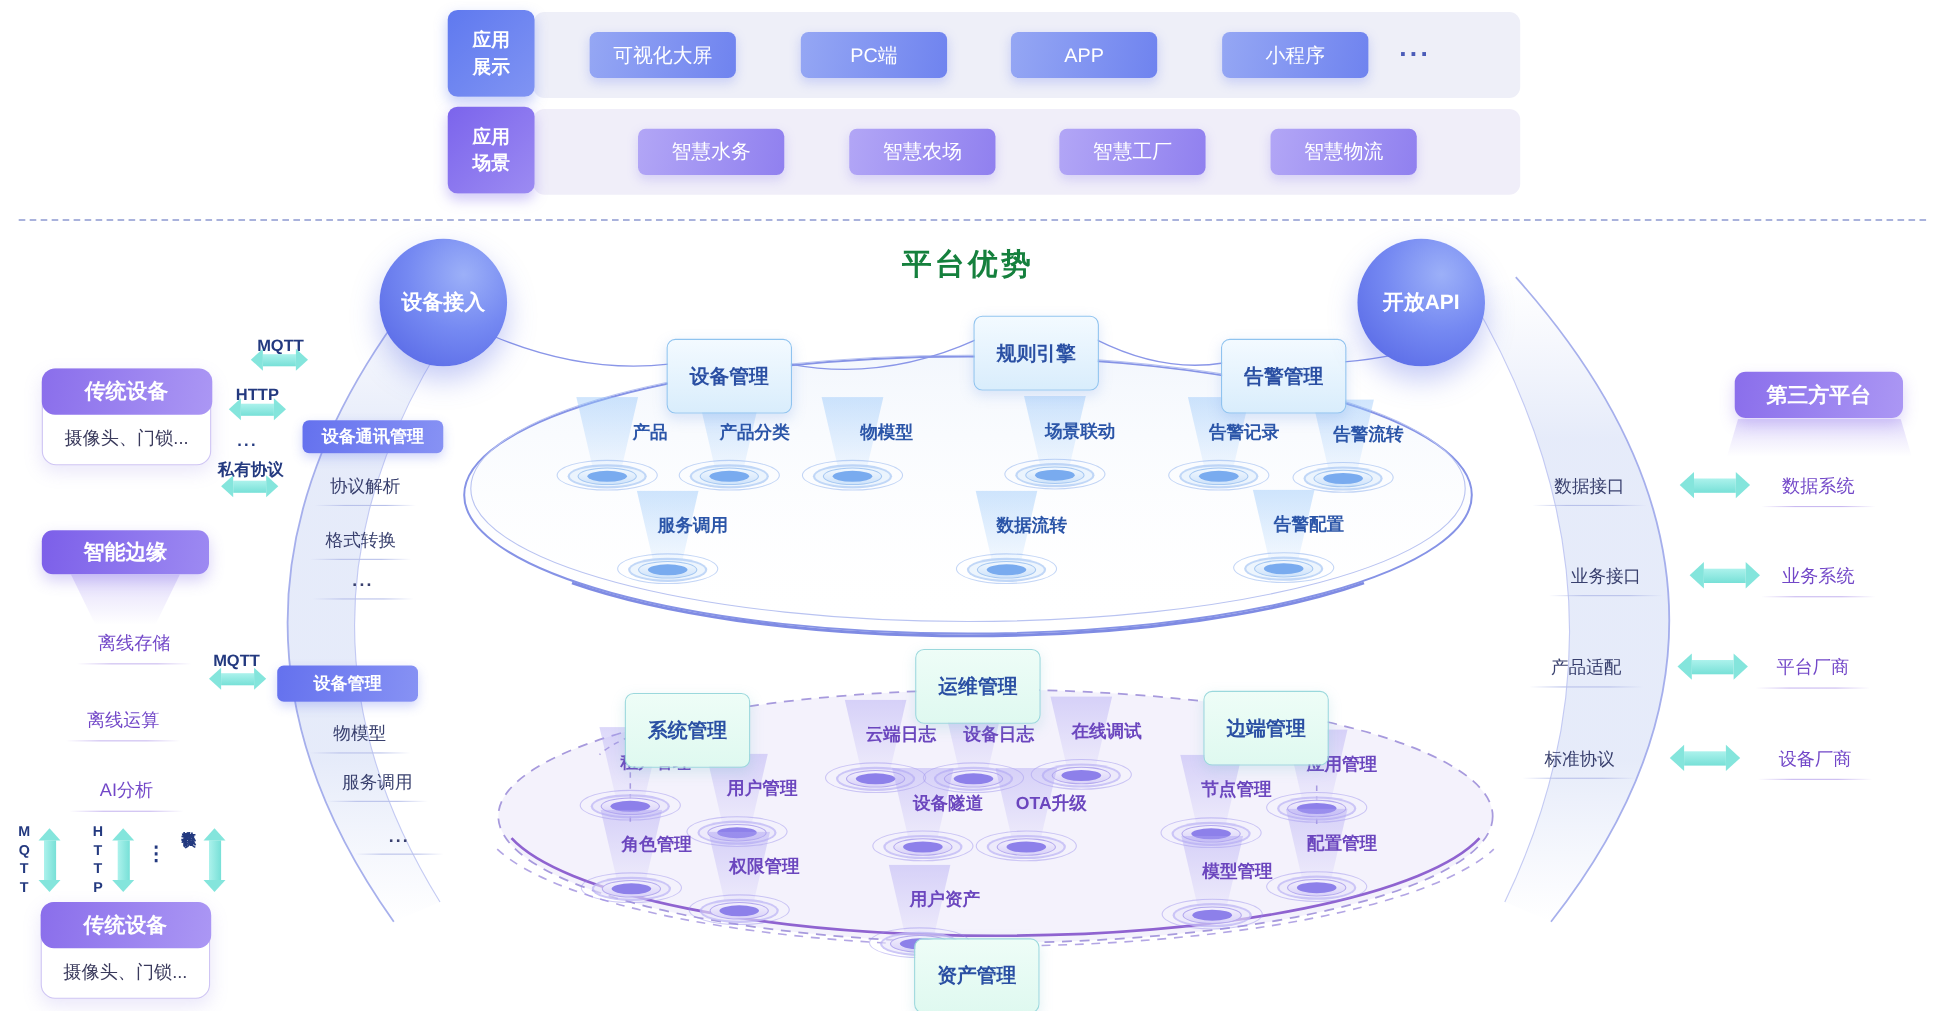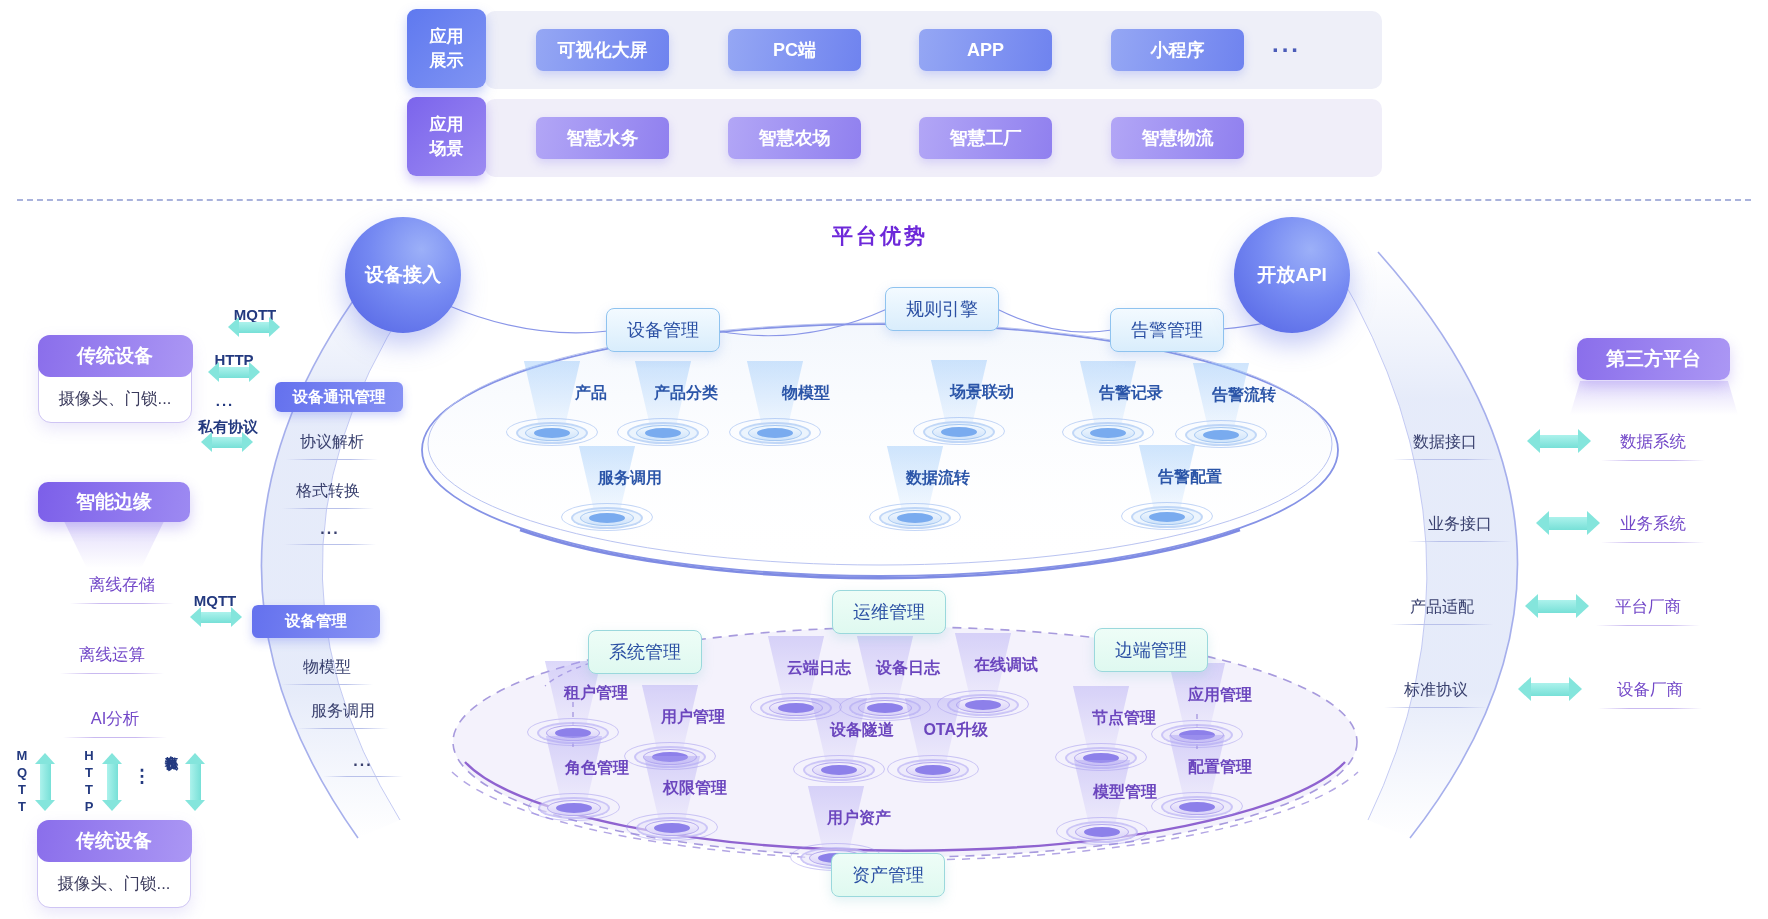--- a/index.html
+++ b/index.html
@@ -9,28 +9,28 @@
   
   .strip { position:absolute; left:485px; width:897px; height:78px; border-radius:10px; }
   .strip1 { top:11px; background:#EEEFF8; }
   .strip2 { top:99px; background:#F0EEF9; }
   .rowlabel { position:absolute; left:407px; width:79px; height:79px; border-radius:9px;
     display:flex; align-items:center; justify-content:center; text-align:center;
     color:#fff; font-size:17px; font-weight:700; line-height:1.4; padding:0 17px; }
   .rowlabel.blue { background:linear-gradient(135deg,#5F79EF,#8094F3); box-shadow:0 5px 12px rgba(95,121,239,.35); }
   .rowlabel.violet { background:linear-gradient(135deg,#7B64EC,#9C8BF2); box-shadow:0 5px 12px rgba(123,100,236,.35); }
   .topbtn { position:absolute; width:133px; height:42px; border-radius:7px; display:flex; align-items:center;
-    justify-content:center; color:#fff; font-size:18px; font-weight:700; }
+    justify-content:center; color:#fff; font-size:18px; font-weight:400; }
   .topbtn.blue { background:linear-gradient(100deg,#95A7F4,#6F83EF); box-shadow:0 4px 10px rgba(110,130,240,.28); }
-  .topbtn.violet { background:linear-gradient(100deg,#B2A6F6,#9080EF); box-shadow:0 4px 10px rgba(144,128,239,.28); }
+  .topbtn.violet { background:linear-gradient(100deg,#B2A6F6,#9080EF); box-shadow:0 4px 10px rgba(144,128,239,.28);margin-left:44px; }
   .moredots { position:absolute; color:#4A5BB8; font-size:24px; font-weight:800; letter-spacing:3px; }
   .divider { position:absolute; left:17px; right:17px; top:199px; border-top:2px dashed #A9B2DC; }
 
   
-  .title { position:absolute; transform:translateX(-50%); color:#6d28d9; font-size:21px; font-weight:800; letter-spacing:3px; white-space:nowrap; }
+  .title { position:absolute; transform:translateX(-50%); color:#15803d; font-size:27px; font-weight:800; letter-spacing:3px; white-space:nowrap; }
   .bigcircle { position:absolute; width:116px; height:116px; border-radius:50%; z-index:5;
     display:flex; align-items:center; justify-content:center; color:#fff; font-size:19px; font-weight:600;
     background:radial-gradient(circle at 66% 28%, #9CB0F8 0%, #7589F2 45%, #5161E3 100%);
     box-shadow:0 12px 26px rgba(90,105,230,.35); }
 
   
   .devcard { position:absolute; width:154px; border-radius:13px; background:#fff; border:1.5px solid #CFC5F4;
     box-shadow:0 6px 16px rgba(140,120,230,.18); z-index:3; }
   .devcard .hd { height:42px; margin:-1.5px -1.5px 0; border-radius:12px; color:#fff; font-weight:700; font-size:19px;
     display:flex; align-items:center; justify-content:center;
@@ -69,22 +69,22 @@
   .harrow.big::before { left:-13px; top:-6px; border-top-width:12.5px; border-bottom-width:12.5px; border-right-width:13px; }
   .harrow.big::after  { right:-13px; top:-6px; border-top-width:12.5px; border-bottom-width:12.5px; border-left-width:13px; }
   .varrow { position:absolute; width:11px; height:36px; z-index:3;
     background:linear-gradient(90deg,#ACF2EC,#77E0D7); }
   .varrow::before { content:""; position:absolute; top:-11px; left:-5px;
     border-left:10.5px solid transparent; border-right:10.5px solid transparent; border-bottom:11px solid #84E5DC; }
   .varrow::after  { content:""; position:absolute; bottom:-11px; left:-5px;
     border-left:10.5px solid transparent; border-right:10.5px solid transparent; border-top:11px solid #84E5DC; }
 
   
-  .skybox, .mintbox { position:absolute; transform:translateX(-50%); padding:9px 20px; border-radius:8px;
-    font-size:18px; font-weight:400; color:#2A4FA3; white-space:nowrap; z-index:4; }
+  .skybox, .mintbox { position:absolute; transform:translateX(-50%); padding:21px 20px; border-radius:8px;
+    font-size:18px; font-weight:700; color:#2A4FA3; white-space:nowrap; z-index:4; }
   .skybox { background:linear-gradient(180deg,#F3FAFF,#D9EDFC); border:1.5px solid #8FC3EF; box-shadow:0 4px 12px rgba(120,160,230,.25); }
   .mintbox { background:linear-gradient(180deg,#EEFDF7,#DFF9F0); border:1.5px solid #9AD8DC; box-shadow:0 4px 12px rgba(120,190,200,.22); }
 
   
   .spot { position:absolute; transform:translateX(-50%); width:110px; text-align:right; z-index:2; }
   .spot .cone { position:absolute; left:50%; transform:translateX(-50%); top:-22px; width:78px; height:74px;
     clip-path:polygon(14% 0,86% 0,64% 100%,36% 100%); z-index:0; }
   .spot.blue .cone { background:linear-gradient(180deg,rgba(150,198,250,.45),rgba(170,210,252,.08)); }
   .spot.purple .cone { background:linear-gradient(180deg,rgba(172,162,242,.42),rgba(185,175,245,.06)); }
   .spot-label { position:relative; z-index:2; font-size:16px; font-weight:600; white-space:nowrap; }
@@ -327,21 +327,21 @@
       <div class="cone"></div>
       <div class="spot-label">告警配置</div>
       <div class="disc">
         <span class="r1"></span>
         <span class="r2"></span>
         <span class="bl"></span>
         <span class="dt"></span>
       </div>
     </div>
 
-  <div class="mintbox" style="left:645px;top:630px">系统管理</div>
+  <div class="mintbox" style="left:625px;top:630px">系统管理</div>
   <div class="mintbox" style="left:889px;top:590px">运维管理</div>
   <div class="mintbox" style="left:1151px;top:628px">边端管理</div>
   <div class="mintbox" style="left:888px;top:853px">资产管理</div>
 
   <div class="spot purple" style="left:573px;top:683px">
       <div class="cone"></div>
       <div class="spot-label">租户管理</div>
       <div class="disc">
         <span class="r1"></span>
         <span class="r2"></span>

